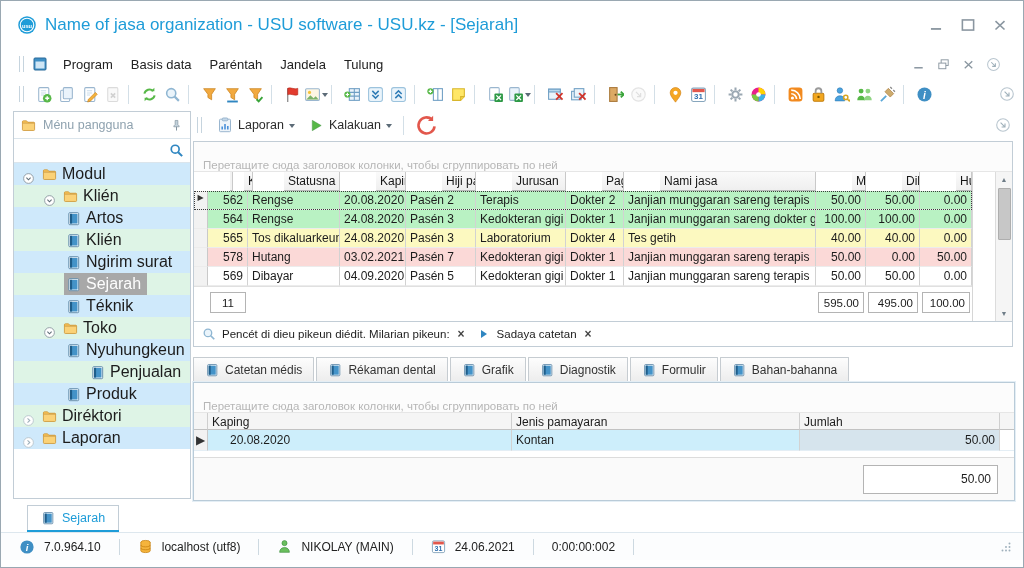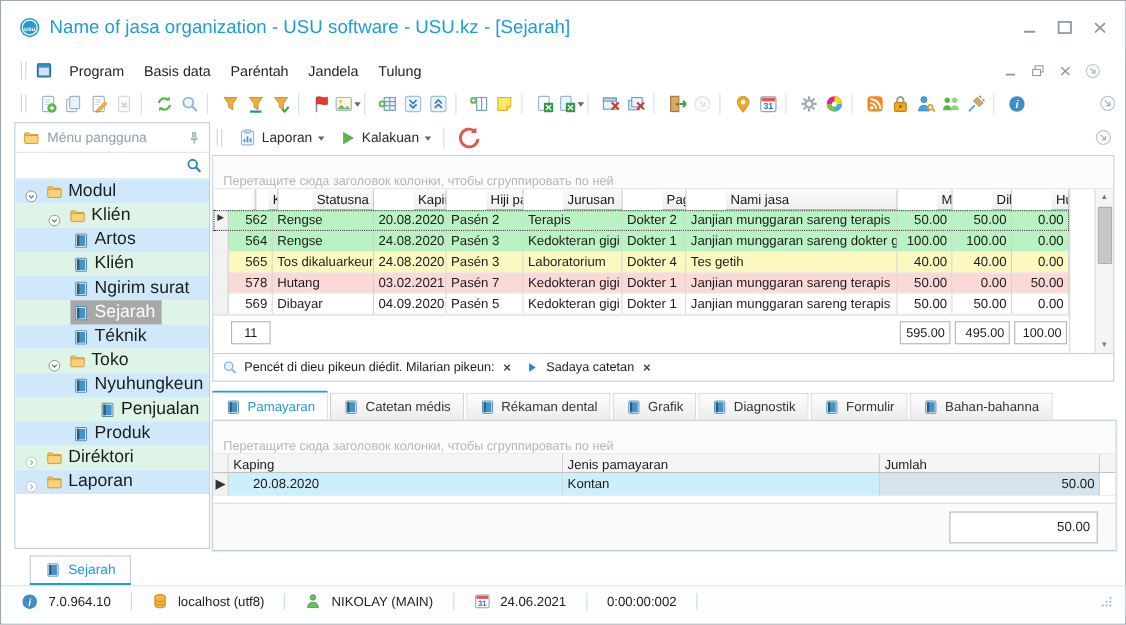--- a/index.html
+++ b/index.html
@@ -864,30 +864,20 @@
         </svg>
       </span>
     <span>Pencét di dieu pikeun diédit. Milarian pikeun:</span>
     <span class="fx">×</span>
     <span class="ftri"></span>
     <span>Sadaya catetan</span>
     <span class="fx">×</span>
   </div>
 
   <div class="tabs-row" id="detailTabs">
-      <div class="dtab active">
-        <span class="icon ic14">
-          <svg viewBox="0 0 16 16">
-            <rect x="3" y="1.8" width="10.5" height="12.8" rx="1" fill="#fff" stroke="#5d87a8"></rect>
-            <rect x="4.2" y="3" width="8.1" height="10.4" fill="#4493c8"></rect>
-            <rect x="4.2" y="3" width="2.3" height="10.4" fill="#1f5e8a"></rect>
-          </svg>
-        </span>
-        <span>Pamayaran</span>
-      </div>
       <div class="dtab">
         <span class="icon ic14">
           <svg viewBox="0 0 16 16">
             <rect x="3" y="1.8" width="10.5" height="12.8" rx="1" fill="#fff" stroke="#5d87a8"></rect>
             <rect x="4.2" y="3" width="8.1" height="10.4" fill="#4493c8"></rect>
             <rect x="4.2" y="3" width="2.3" height="10.4" fill="#1f5e8a"></rect>
           </svg>
         </span>
         <span>Catetan médis</span>
       </div>

